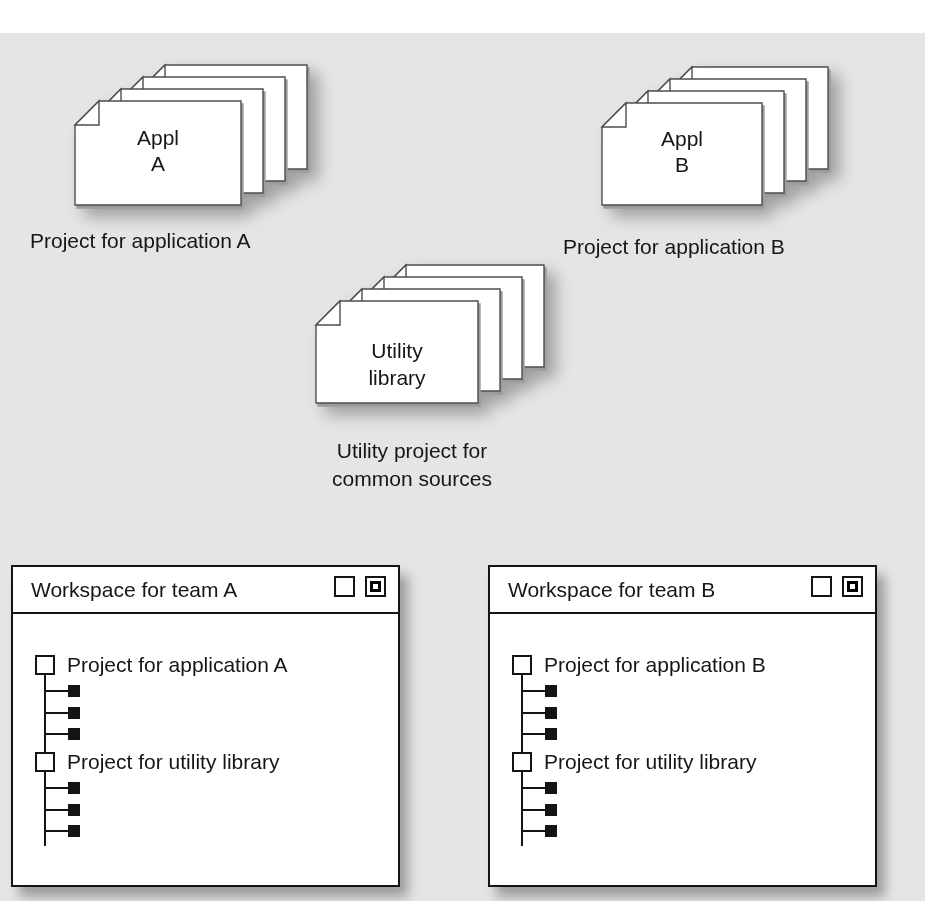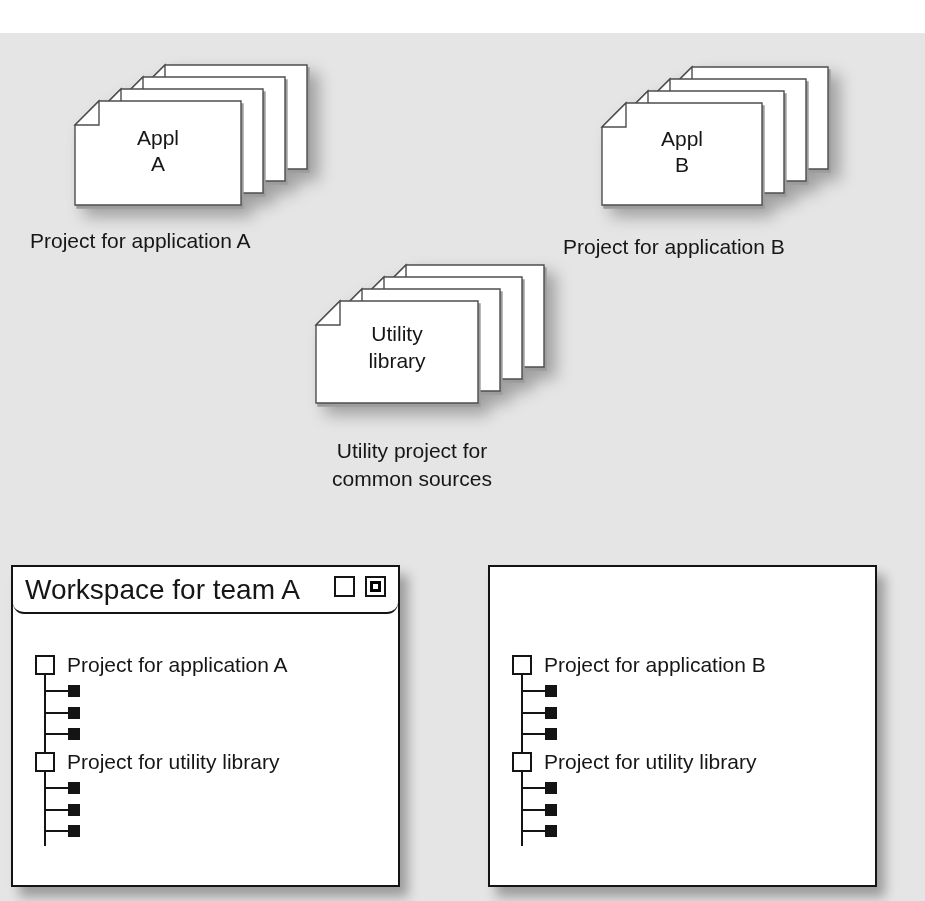--- a/index.html
+++ b/index.html
@@ -12,36 +12,36 @@
   svg.stacks-layer{position:absolute;left:0;top:0;}
   g.stack{filter:drop-shadow(9px 8px 8px rgba(0,0,0,0.30));}
   .page{fill:#ffffff;stroke:#4d4d4d;stroke-width:1.4;filter:drop-shadow(2.5px 3px 0px #9c9c9c);}
   .flap{fill:#ffffff;stroke:#4d4d4d;stroke-width:1.4;}
 
   
   .stack-label{position:absolute;text-align:center;white-space:pre-line;
     font-size:21px;line-height:26px;}
   #label-a{left:75px;top:92px;width:166px;}
   #label-b{left:602px;top:93px;width:160px;}
-  #label-u{left:316px;top:287px;width:162px;line-height:27px;}
+  #label-u{left:316px;top:304px;width:162px;line-height:27px;}
 
   
   .caption{position:absolute;font-size:21px;white-space:pre-line;}
   #cap-a{left:30px;top:196px;}
   #cap-b{left:563px;top:202px;}
   #cap-u{left:312px;top:404px;width:200px;text-align:center;line-height:28px;}
 
   
   .window{position:absolute;top:532px;width:389px;height:322px;background:#fff;
     border:2px solid #141414;box-sizing:border-box;
     box-shadow:8px 10px 11px rgba(0,0,0,0.32);}
   #win-a{left:11px;}
   #win-b{left:488px;}
   .titlebar{position:relative;height:45px;border-bottom:2px solid #141414;
-    display:flex;align-items:center;padding-left:12px;font-size:28px;border-radius:11px;}
+    display:flex;align-items:center;padding-left:18px;font-size:21px;}
   .winbtn{position:absolute;top:9px;width:21px;height:21px;border:2px solid #141414;
     box-sizing:border-box;background:#fff;display:flex;align-items:center;justify-content:center;}
   .btn-max{right:43px;}
   .btn-restore{right:12px;}
   .btn-restore .inner{width:5px;height:5px;border:3px solid #000;}
 
   
   .vline{position:absolute;left:31px;top:108px;width:2px;height:171px;background:#141414;}
   .node{position:absolute;left:22px;display:flex;align-items:center;height:20px;}
   .n1{top:88px;} .n2{top:185px;align-items:center;}
@@ -139,20 +139,27 @@
         <span class="bline"></span>
         <span class="bsq"></span>
       </div>
     <div class="branch b6">
         <span class="bline"></span>
         <span class="bsq"></span>
       </div>
   </div>
 
   <div class="window" id="win-b">
+    <div class="titlebar">
+      <span>Workspace for team B</span>
+      <span class="winbtn btn-max"></span>
+      <span class="winbtn btn-restore">
+          <span class="inner"></span>
+        </span>
+    </div>
     <div class="vline"></div>
     <div class="node n1">
       <span class="nbox"></span>
       <span class="nlabel">Project for application B</span>
     </div>
     <div class="branch b1">
         <span class="bline"></span>
         <span class="bsq"></span>
       </div>
     <div class="branch b2">

